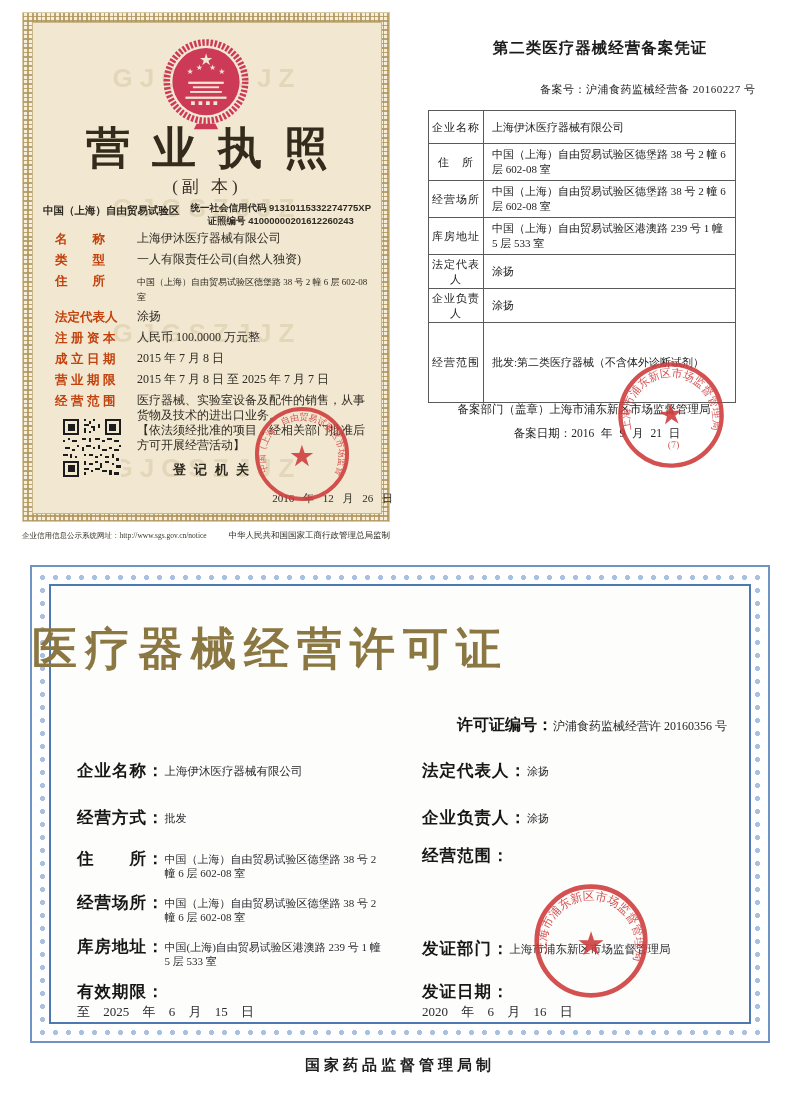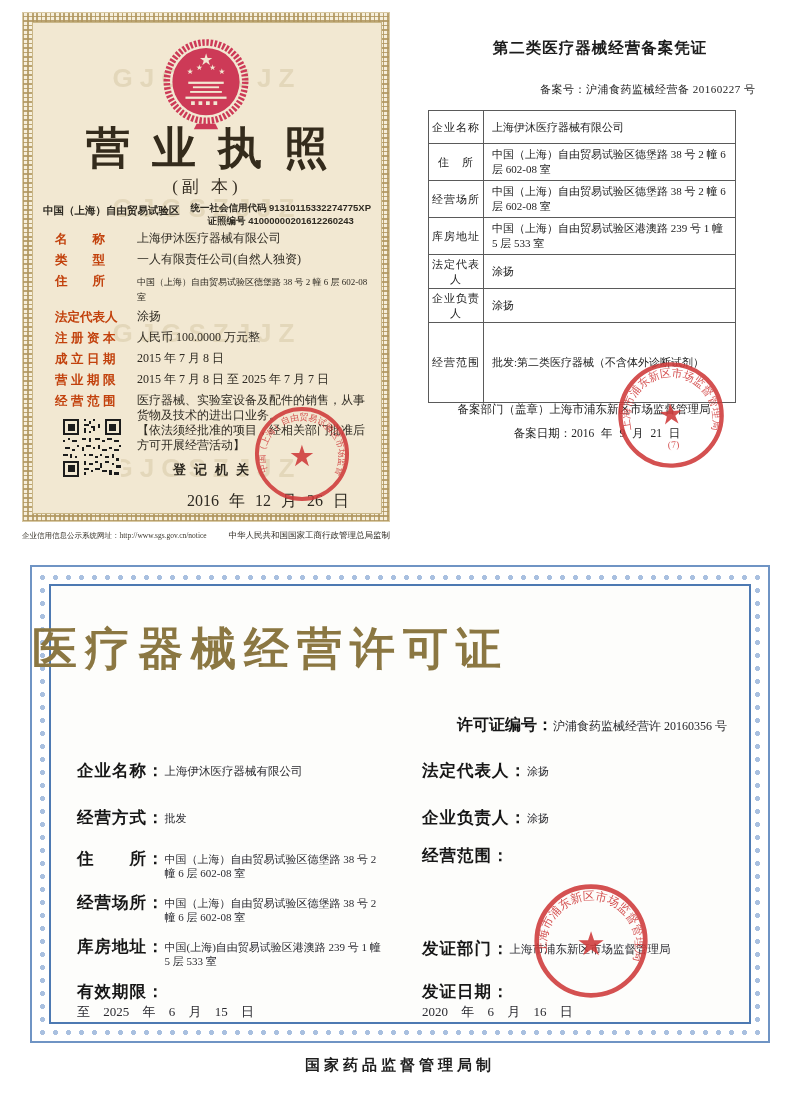--- a/index.html
+++ b/index.html
@@ -24,22 +24,22 @@
   .lic-codes .b{font-weight:bold;font-family:"Liberation Sans",sans-serif;}
   .lic-fields{position:absolute;left:22px;top:208px;right:10px;}
   .lrow{display:flex;margin-bottom:4px;min-height:16px;}
   .lrow .ll{width:82px;flex:none;font-family:"Liberation Sans",sans-serif;font-weight:bold;
             font-size:12.5px;color:#c2410c;white-space:nowrap;}
   .lrow .lv{flex:1;font-size:12px;color:#2e2a22;line-height:15px;}
   .lv.small{font-size:9px;padding-top:2px;}
   .qr{position:absolute;left:30px;top:396px;width:58px;height:58px;}
   .registrar{position:absolute;left:140px;top:438px;font-family:"Liberation Sans",sans-serif;
              font-weight:bold;font-size:13px;letter-spacing:8px;color:#2a261e;}
-  .lic-date{position:absolute;left:154px;top:468px;width:200px;text-align:left;
-            font-size:16px;word-spacing:6px;color:#2e2a22;}
+  .lic-date{position:absolute;left:160px;top:468px;width:200px;text-align:right;
+            font-size:11px;word-spacing:6px;color:#2e2a22;}
   .lic-footer{position:absolute;left:22px;top:530px;width:368px;display:flex;
               justify-content:space-between;align-items:baseline;}
   .lic-footer .fl{font-size:7.5px;color:#3a362c;}
   .lic-footer .fr{font-size:8.5px;font-weight:normal;color:#2e2a22;}
   
   .seal{position:absolute;z-index:6;opacity:.88;}
   
   .fc-title{position:absolute;left:410px;top:38px;width:380px;text-align:center;
             font-weight:bold;font-size:15.5px;letter-spacing:1px;color:#1d1d1d;}
   .fc-no{position:absolute;left:540px;top:82px;font-size:11px;letter-spacing:.5px;color:#222;}

